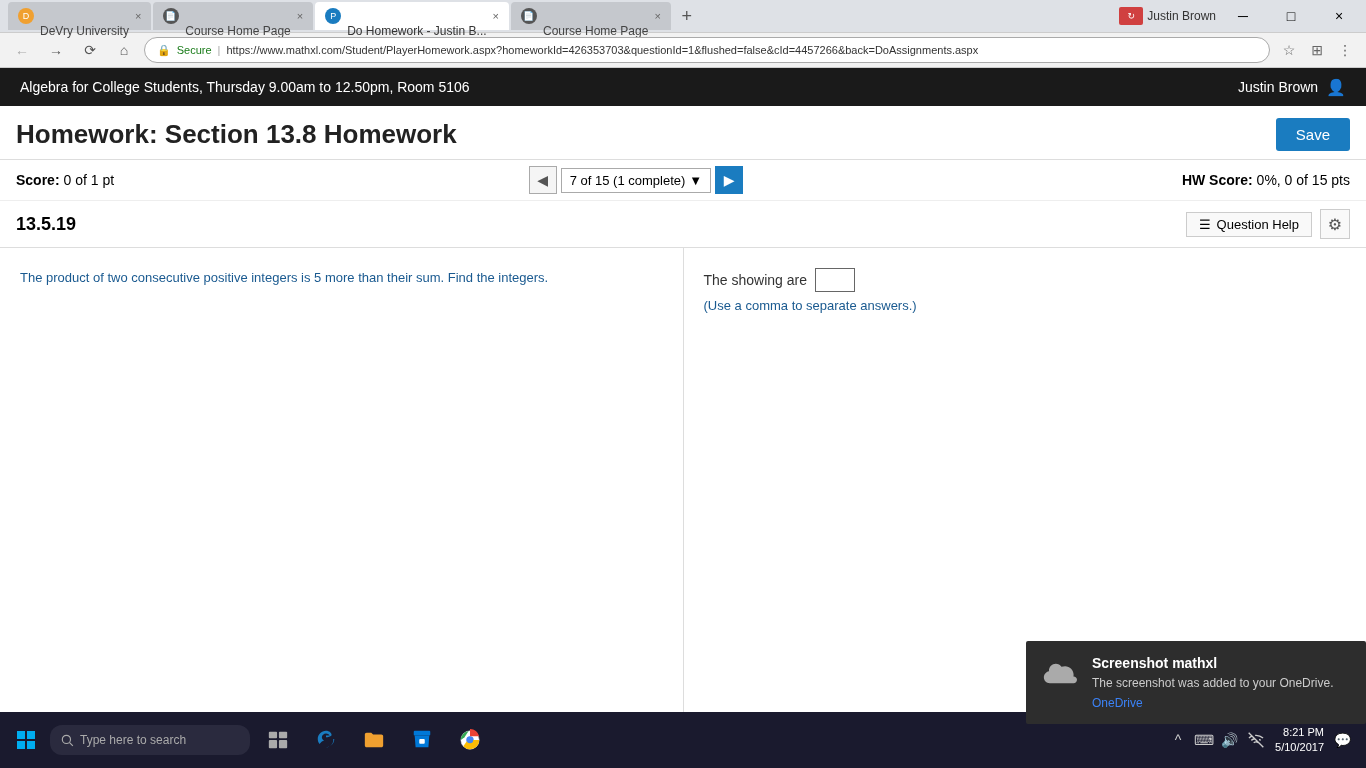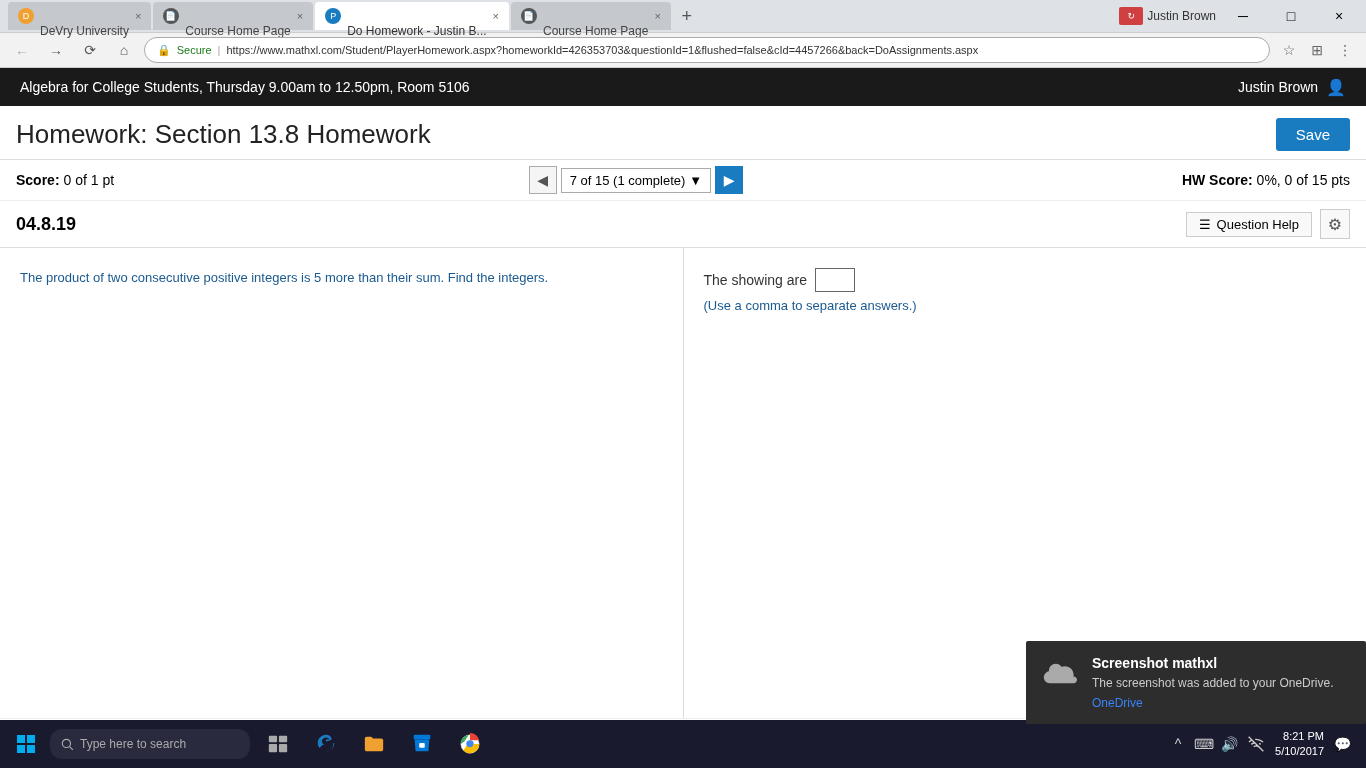--- a/index.html
+++ b/index.html
@@ -32,21 +32,21 @@
     .justin-area { display: flex; align-items: center; gap: 4px; }
     .justin-icon { width: 24px; height: 18px; background: #d04040; border-radius: 2px; display: flex; align-items: center; justify-content: center; }
     .justin-label { font-size: 12px; color: #333; }
 
     
     .app-header { background: #1a1a1a; color: #fff; padding: 0 20px; height: 38px; display: flex; align-items: center; justify-content: space-between; }
     .app-header-title { font-size: 14px; font-weight: normal; }
     .app-header-user { display: flex; align-items: center; gap: 8px; font-size: 14px; }
     .user-icon { font-size: 16px; }
     .hw-title-bar { display: flex; align-items: center; justify-content: space-between; padding: 12px 16px 8px 16px; border-bottom: 1px solid #ddd; }
-    .hw-title { font-size: 26px; font-weight: normal; color: #222; }
+    .hw-title { font-size: 26px; font-weight: bold; color: #222; }
     .save-btn { background: #1a7cc0; color: #fff; border: none; padding: 8px 20px; font-size: 15px; cursor: pointer; border-radius: 3px; }
 
     
     .score-bar { display: flex; align-items: center; justify-content: space-between; padding: 6px 16px; border-bottom: 1px solid #eee; }
     .score-left { font-size: 14px; }
     .score-label { font-weight: bold; }
     .nav-question { display: flex; align-items: center; gap: 4px; }
     .nav-arrow-btn { width: 28px; height: 28px; display: flex; align-items: center; justify-content: center; border: 1px solid #aaa; cursor: pointer; background: #f5f5f5; color: #555; font-size: 14px; }
     .nav-arrow-btn.active-btn { background: #1a7cc0; color: #fff; border-color: #1a7cc0; }
     .question-selector { border: 1px solid #aaa; padding: 4px 8px; font-size: 13px; background: #fff; cursor: pointer; display: flex; align-items: center; gap: 4px; }
@@ -82,21 +82,21 @@
     
     .onedrive-notif { position: absolute; bottom: 44px; right: 0; width: 340px; background: #2d2d2d; color: #fff; padding: 14px 16px; display: flex; gap: 14px; align-items: flex-start; border-radius: 2px; z-index: 100; }
     .onedrive-icon { width: 36px; height: 36px; flex-shrink: 0; display: flex; align-items: center; justify-content: center; }
     .cloud-svg { width: 34px; height: 24px; fill: #aaa; }
     .notif-content { flex: 1; }
     .notif-title { font-size: 14px; font-weight: bold; margin-bottom: 4px; }
     .notif-body { font-size: 12px; color: #ccc; line-height: 1.4; }
     .notif-source { font-size: 12px; color: #3b82f6; margin-top: 4px; }
 
     
-    .taskbar { position: absolute; bottom: 0; left: 0; right: 0; height: 48px; background: #1a1a2e; display: flex; align-items: center; padding: 0 4px; gap: 2px; }
+    .taskbar { position: absolute; bottom: 0; left: 0; right: 0; height: 56px; background: #1a1a2e; display: flex; align-items: center; padding: 0 4px; gap: 2px; }
     .taskbar-start { width: 44px; height: 44px; display: flex; align-items: center; justify-content: center; cursor: pointer; }
     .start-icon { display: grid; grid-template-columns: 1fr 1fr; gap: 2px; width: 18px; height: 18px; }
     .start-square { background: #fff; }
     .taskbar-search { display: flex; align-items: center; background: #2a2a3e; border-radius: 12px; height: 30px; padding: 0 10px; gap: 6px; flex: 0 0 200px; }
     .taskbar-search-text { font-size: 12px; color: #aaa; }
     .taskbar-icons { display: flex; gap: 4px; margin-left: 4px; }
     .taskbar-icon { width: 44px; height: 44px; display: flex; align-items: center; justify-content: center; cursor: pointer; }
     .taskbar-icon svg { width: 22px; height: 22px; }
     .taskbar-right { margin-left: auto; display: flex; align-items: center; gap: 8px; padding-right: 8px; }
     .system-icons { display: flex; gap: 4px; align-items: center; }
@@ -207,21 +207,21 @@
     </div>
     <div class="nav-arrow-btn active-btn">▶</div>
   </div>
   <div class="hw-score-right">
     <span class="hw-score-label">HW Score:</span>
     <span>0%, 0 of 15 pts</span>
   </div>
 </div>
 
 <div class="question-header">
-  <span class="question-number">04.8.19</span>
+  <span class="question-number">13.5.19</span>
   <div class="question-tools">
     <div class="question-help-btn">
       <span>☰</span>
       <span>Question Help</span>
     </div>
     <div class="gear-btn">
       <span>⚙</span>
     </div>
   </div>
 </div>

